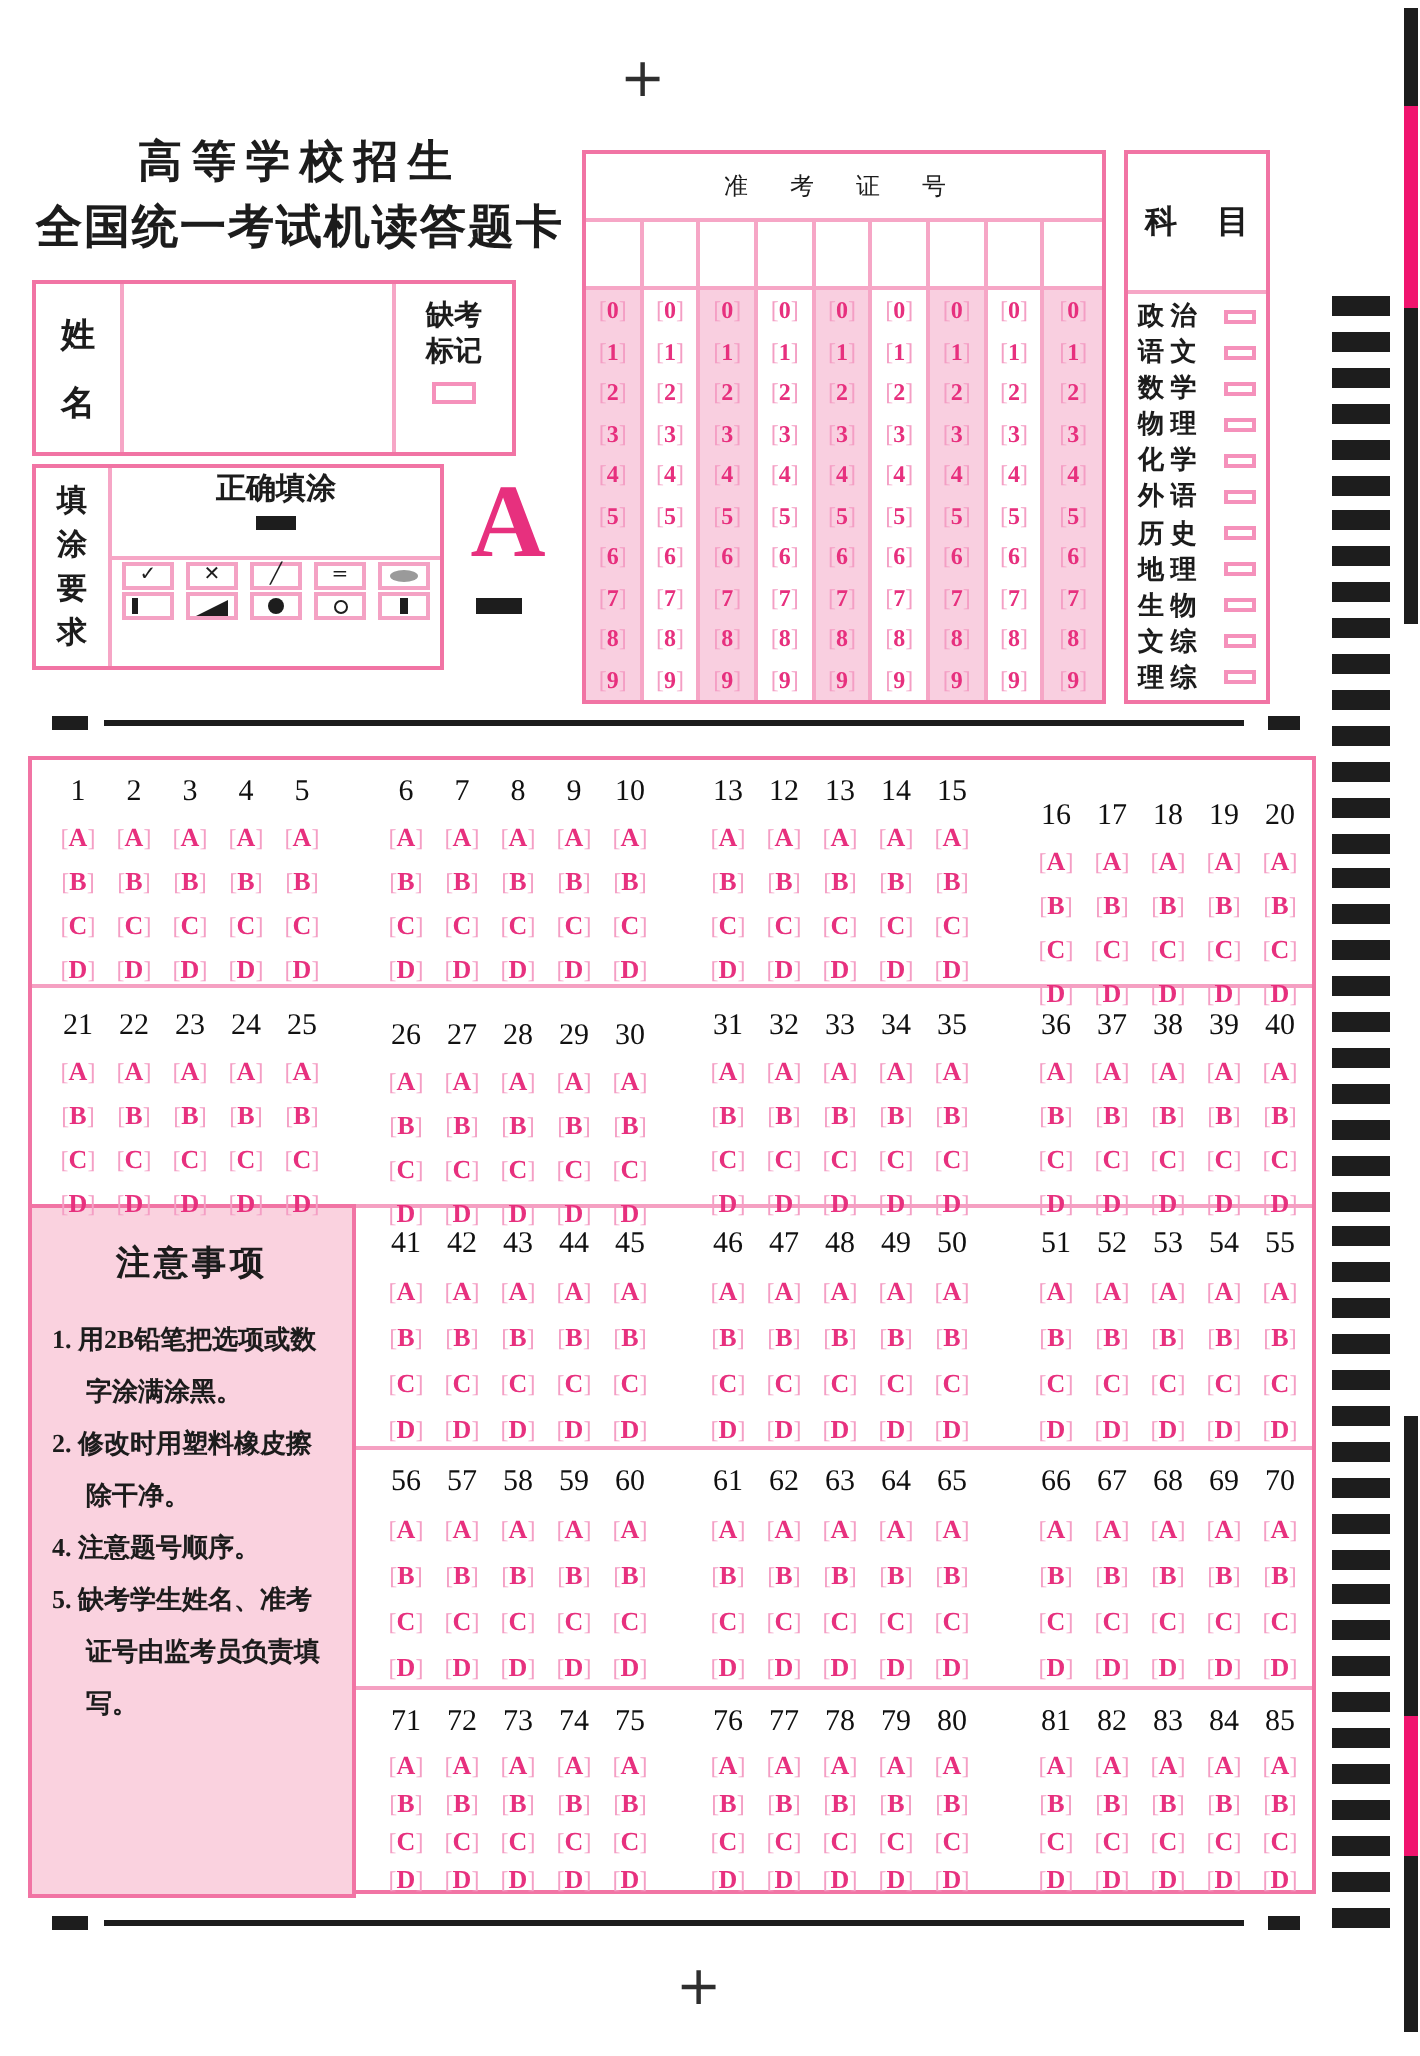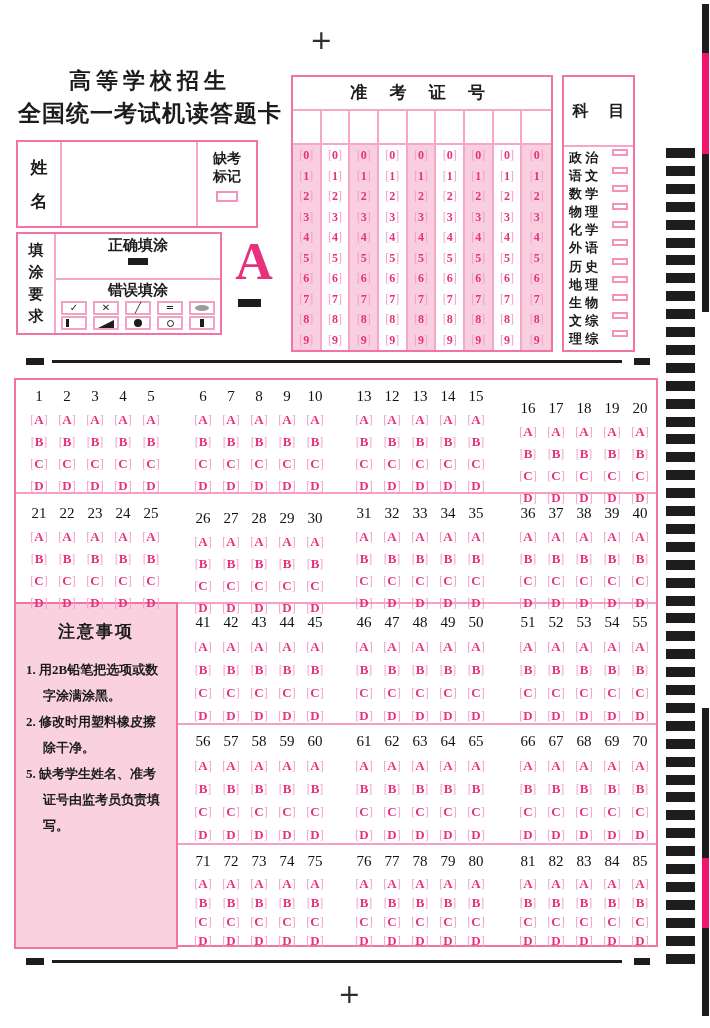--- a/index.html
+++ b/index.html
@@ -43,41 +43,41 @@
   .shape-wedge{width:0;height:0;border-left:16px solid transparent;border-bottom:8px solid #1d1d1d;margin-top:1px;}
   .shape-dot{width:8px;height:8px;background:#1d1d1d;border-radius:50%;}
   .shape-circ{width:7px;height:7px;border:1.5px solid #1d1d1d;border-radius:50%;box-sizing:border-box;}
 
   
   .sample-letter{left:224px;top:232px;width:60px;text-align:center;font-size:52px;font-weight:bold;color:#e7307e;}
   .sample-bar{left:238px;top:299px;width:23px;height:8px;background:#1d1d1d;}
 
   
   .ticket-box{left:291px;top:75px;width:262px;height:277px;display:flex;flex-direction:column;}
-  .ticket-title{height:32px;line-height:32px;text-align:center;font-size:17px;font-weight:bold;letter-spacing:9px;
+  .ticket-title{height:32px;line-height:32px;text-align:center;font-size:12px;font-weight:normal;letter-spacing:9px;
                 border-bottom:2px solid #f6a6c6;}
   .ticket-cols{flex:1;display:grid;grid-template-columns:repeat(9,1fr);}
   .ticket-col{display:flex;flex-direction:column;border-right:2px solid #f6a6c6;min-width:0;}
   .ticket-col:last-child{border-right:none;}
   .writein{height:32px;border-bottom:2px solid #f6a6c6;background:#fff;}
   .digits{flex:1;display:flex;flex-direction:column;justify-content:space-around;align-items:center;}
   .ticket-col.shaded .digits{background:#f9cfe0;}
 
   
   .bub{white-space:nowrap;font-size:13px;line-height:14px;}
   .bub i{font-style:normal;color:#f49ec4;font-size:12px;font-weight:normal;}
   .bub b{color:#e7307e;font-weight:bold;}
   .digits .bub{font-size:12px;}
 
   
   .subject-box{left:562px;top:75px;width:73px;height:277px;display:flex;flex-direction:column;}
   .subject-title{height:68px;display:flex;align-items:center;justify-content:center;font-size:16px;font-weight:bold;
                  letter-spacing:8px;text-indent:8px;border-bottom:2px solid #f6a6c6;}
   .subject-rows{flex:1;display:flex;flex-direction:column;justify-content:space-around;padding:2px 5px;}
-  .subject-row{display:flex;justify-content:space-between;}
+  .subject-row{display:flex;justify-content:space-between;align-items:center;}
   .subj-label{font-size:13px;font-weight:bold;}
   .subj-bubble{width:16px;height:7px;border:2px solid #f591bb;box-sizing:border-box;}
 
   
   .divider{left:0;width:710px;height:8px;}
   .d-bar-l{position:absolute;left:26px;top:0;width:18px;height:7px;background:#1d1d1d;}
   .d-line{position:absolute;left:52px;top:2px;width:570px;height:3px;background:#1d1d1d;}
   .d-bar-r{position:absolute;left:634px;top:0;width:16px;height:7px;background:#1d1d1d;}
 
   
@@ -132,21 +132,20 @@
       <span>涂</span>
       <span>要</span>
       <span>求</span>
     </div>
     <div class="fill-right">
       <div class="fill-correct">
         <div class="cap">正确填涂</div>
         <div class="correct-bar"></div>
       </div>
       <div class="fill-wrong">
-        <div class="cap">错误填涂</div>
         <div class="marks-row" id="wrong-row1">
             <span class="mark-box">✓</span>
             <span class="mark-box">✕</span>
             <span class="mark-box">╱</span>
             <span class="mark-box">=</span>
             <span class="mark-box">
               <span class="shape-oval"></span>
             </span>
           </div>
         <div class="marks-row" id="wrong-row2">
@@ -379,20 +378,21 @@
     <div class="band-divider" style="top:112px;left:0;width:640px;"></div>
     <div class="band-divider" style="top:222px;left:160px;width:480px;"></div>
     <div class="band-divider" style="top:343px;left:160px;width:480px;"></div>
     <div class="band-divider" style="top:463px;left:160px;width:480px;"></div>
 
     <div class="notes-panel">
       <div class="notes-title">注意事项</div>
       <ul class="notes-list" id="notes-list">
           <li>1. 用2B铅笔把选项或数字涂满涂黑。</li>
           <li>2. 修改时用塑料橡皮擦除干净。</li>
+          <li>4. 注意题号顺序。</li>
           <li>5. 缺考学生姓名、准考证号由监考员负责填写。</li>
         </ul>
     </div>
   <div class="q-group" style="left: 9px; top: 8px;">
         <div class="q-nums">
           <span class="q-cell">1</span>
           <span class="q-cell">2</span>
           <span class="q-cell">3</span>
           <span class="q-cell">4</span>
           <span class="q-cell">5</span>

